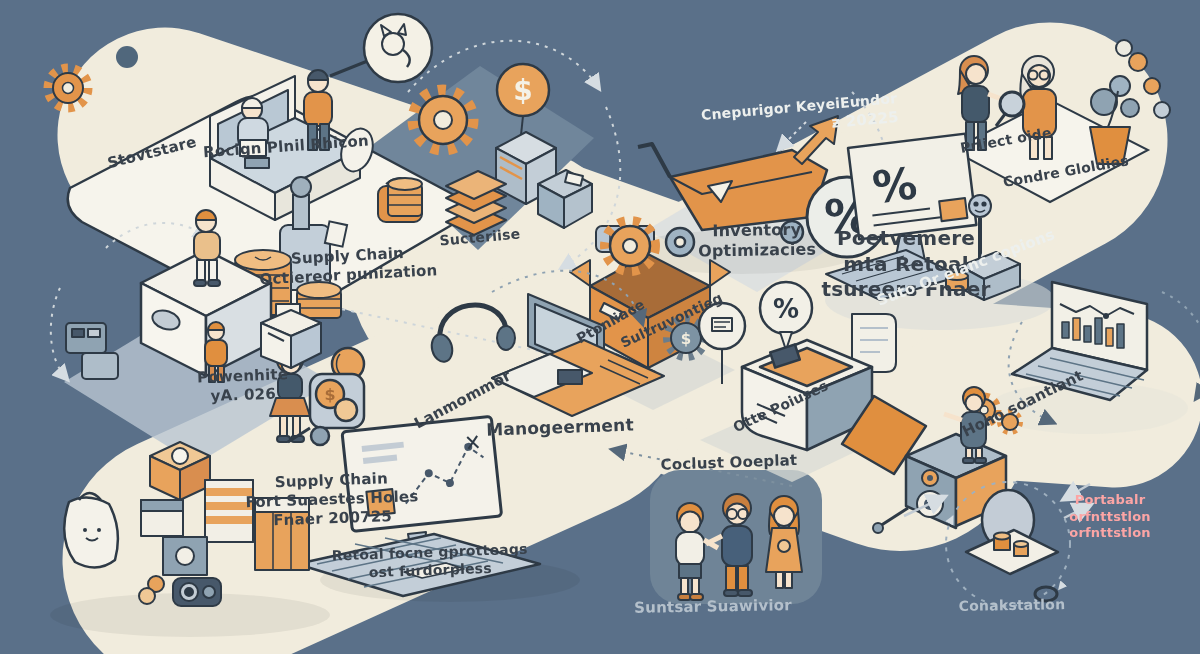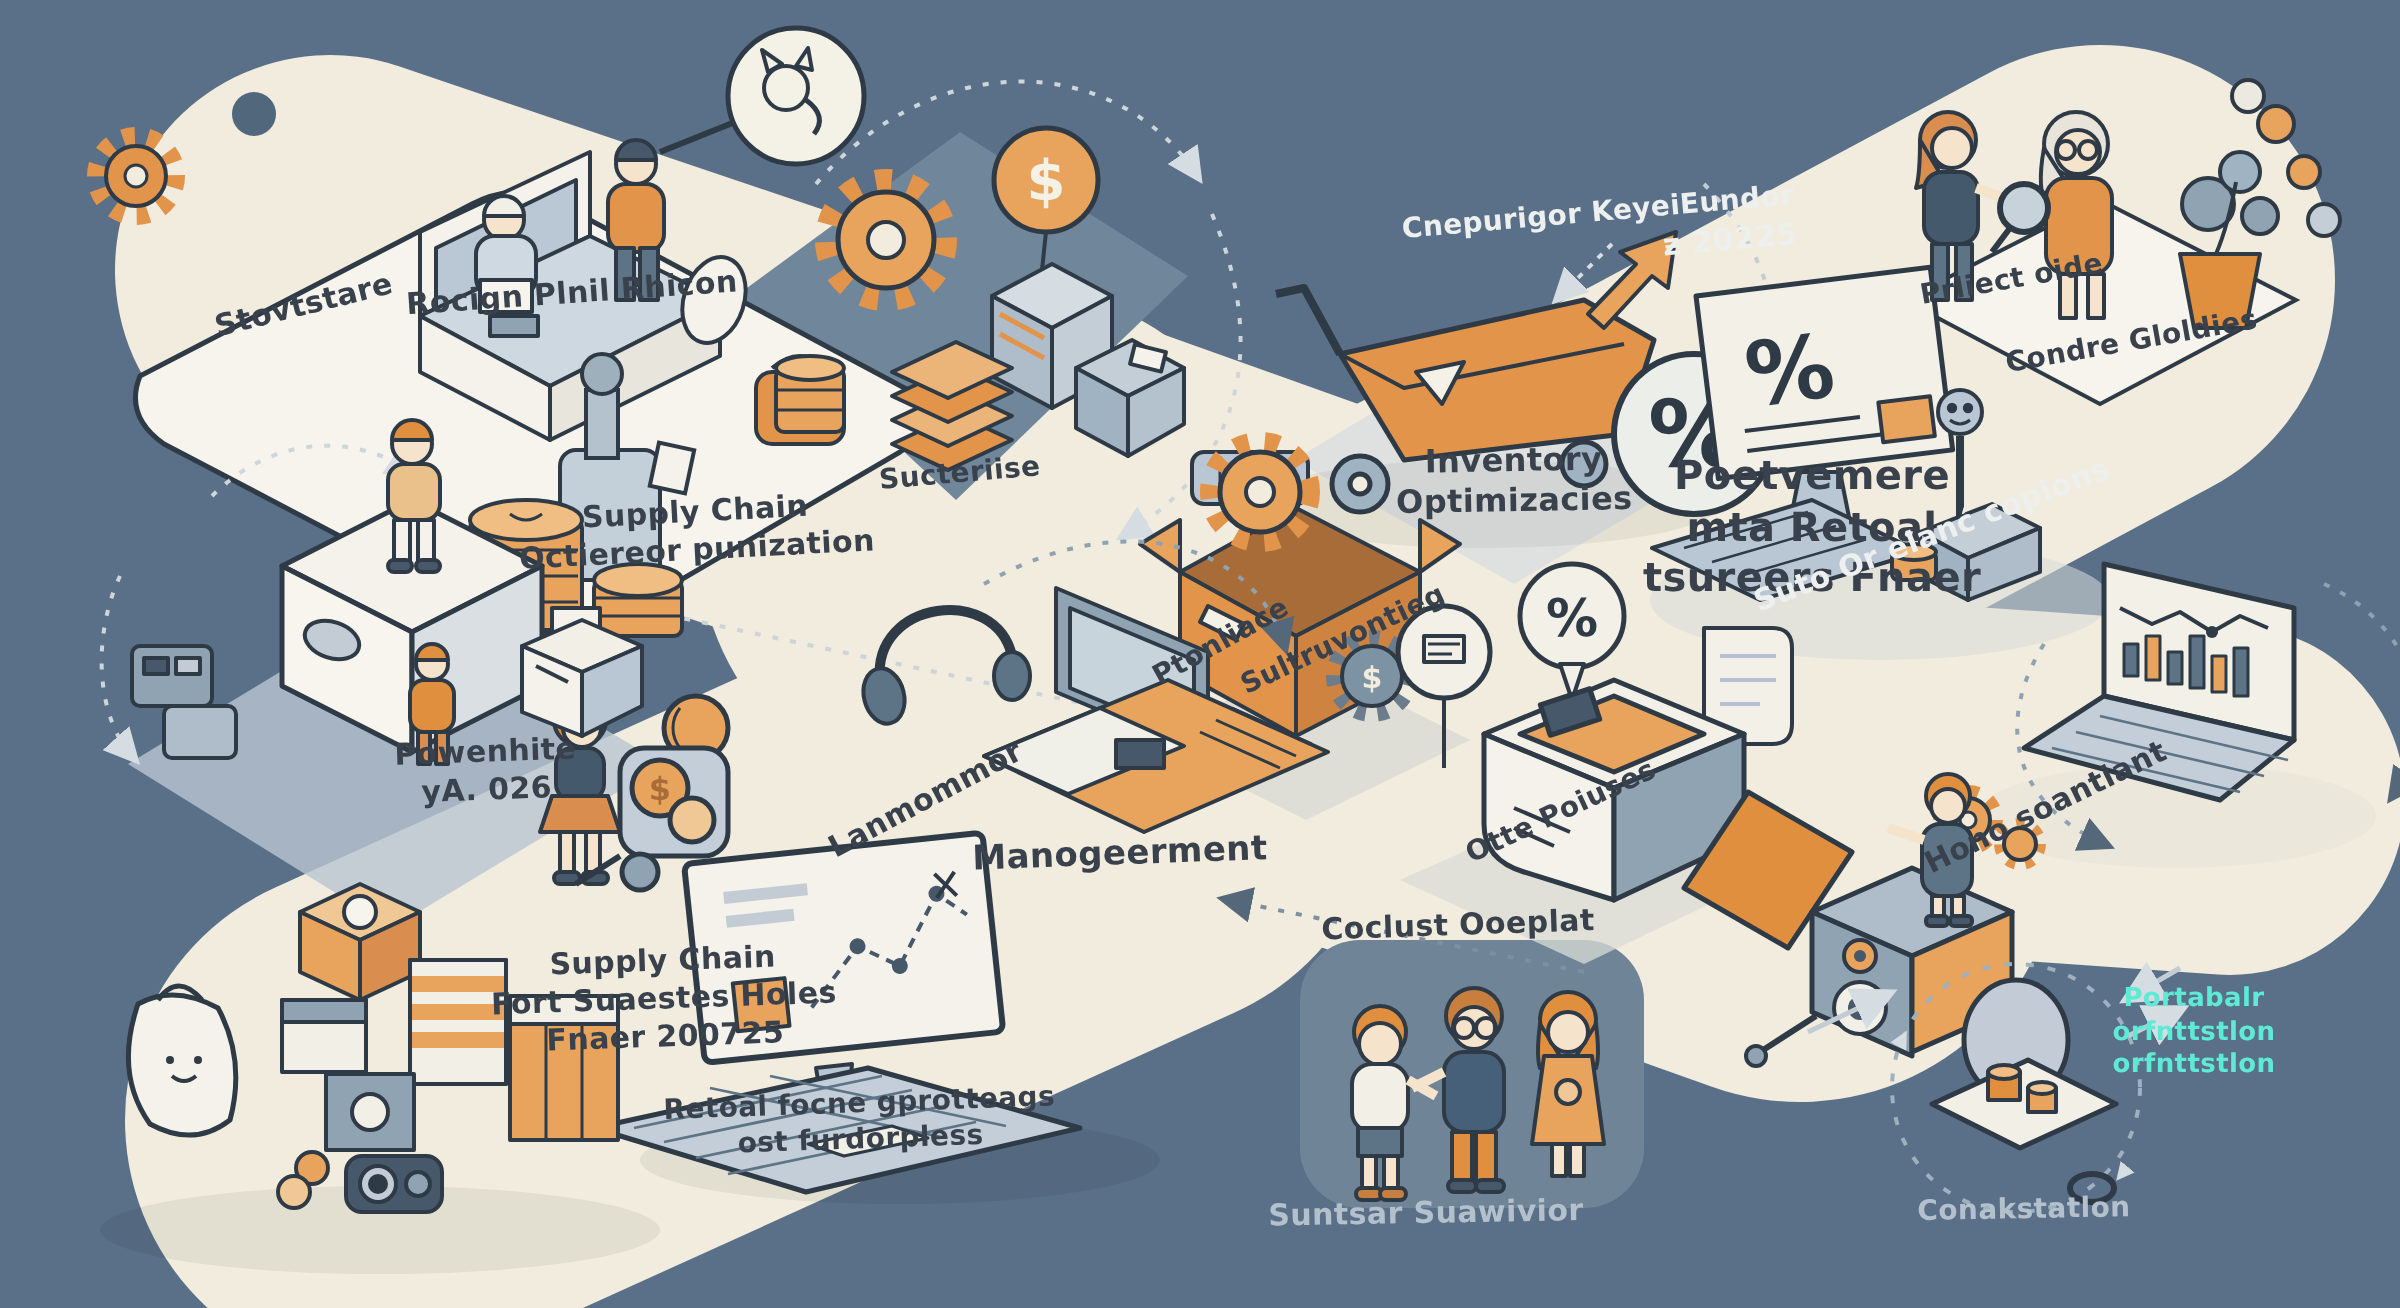--- a/index.html
+++ b/index.html
@@ -3,21 +3,21 @@
 <meta charset="utf-8">
 <style>
   html,body{margin:0;padding:0;background:#3d4f60;}
   .canvas{position:relative;width:1200px;height:654px;overflow:hidden;
     font-family:"DejaVu Sans",sans-serif;}
   .bgsvg{position:absolute;left:0;top:0;}
   .lbl{position:absolute;font-weight:700;color:#39424c;text-align:center;
     line-height:1.28;white-space:nowrap;letter-spacing:.2px;}
   .lbl.light{color:#edf0ee;}
   .lbl.muted{color:#b4c0cb;}
-  .lbl.blue{color:#5eead4;}
+  .lbl.blue{color:#fca5a5;margin-left:13px;}
   .lbl .r{display:block;text-align:right;}
 </style>
 </head>
 <body>
 
 <div class="canvas">
 
 <svg class="bgsvg" width="1200" height="654" viewBox="0 0 1200 654">
   <defs>
     <marker id="arrL" markerWidth="9" markerHeight="9" refX="6" refY="4.5" orient="auto">

